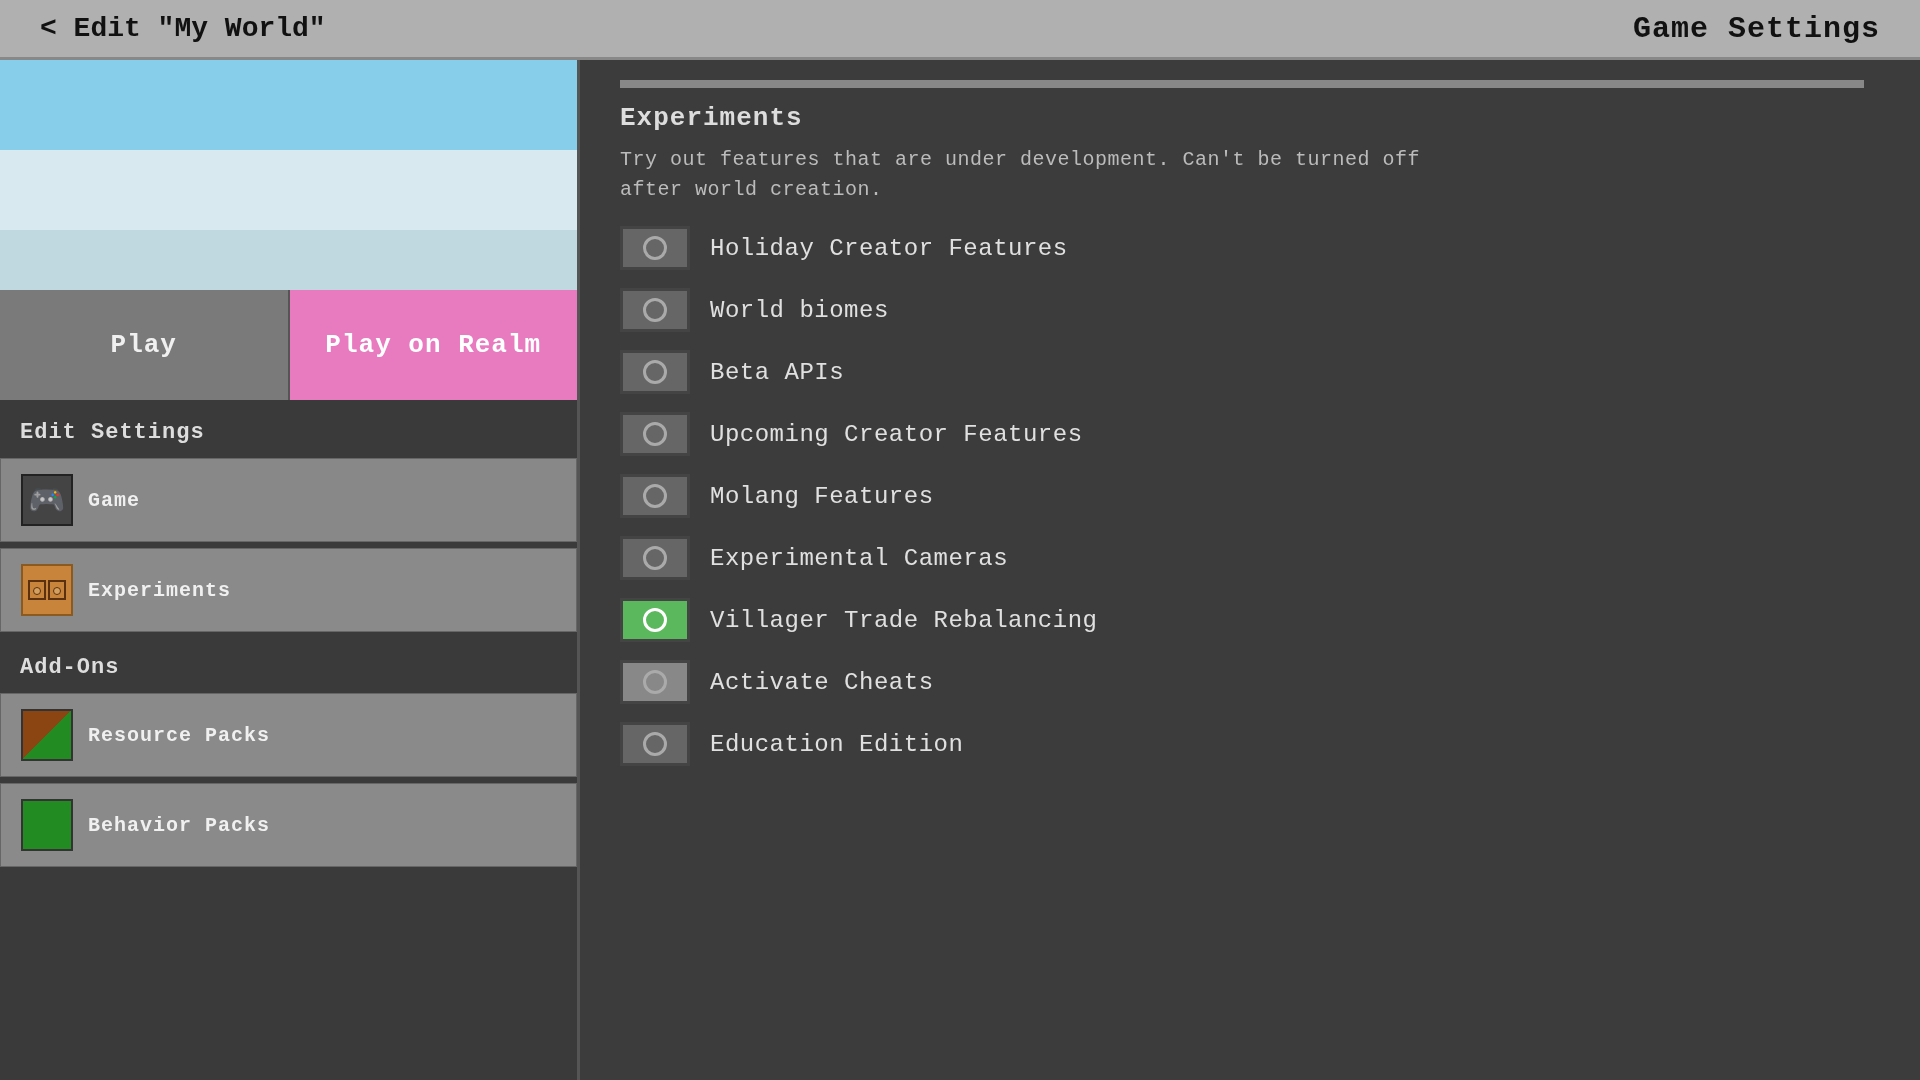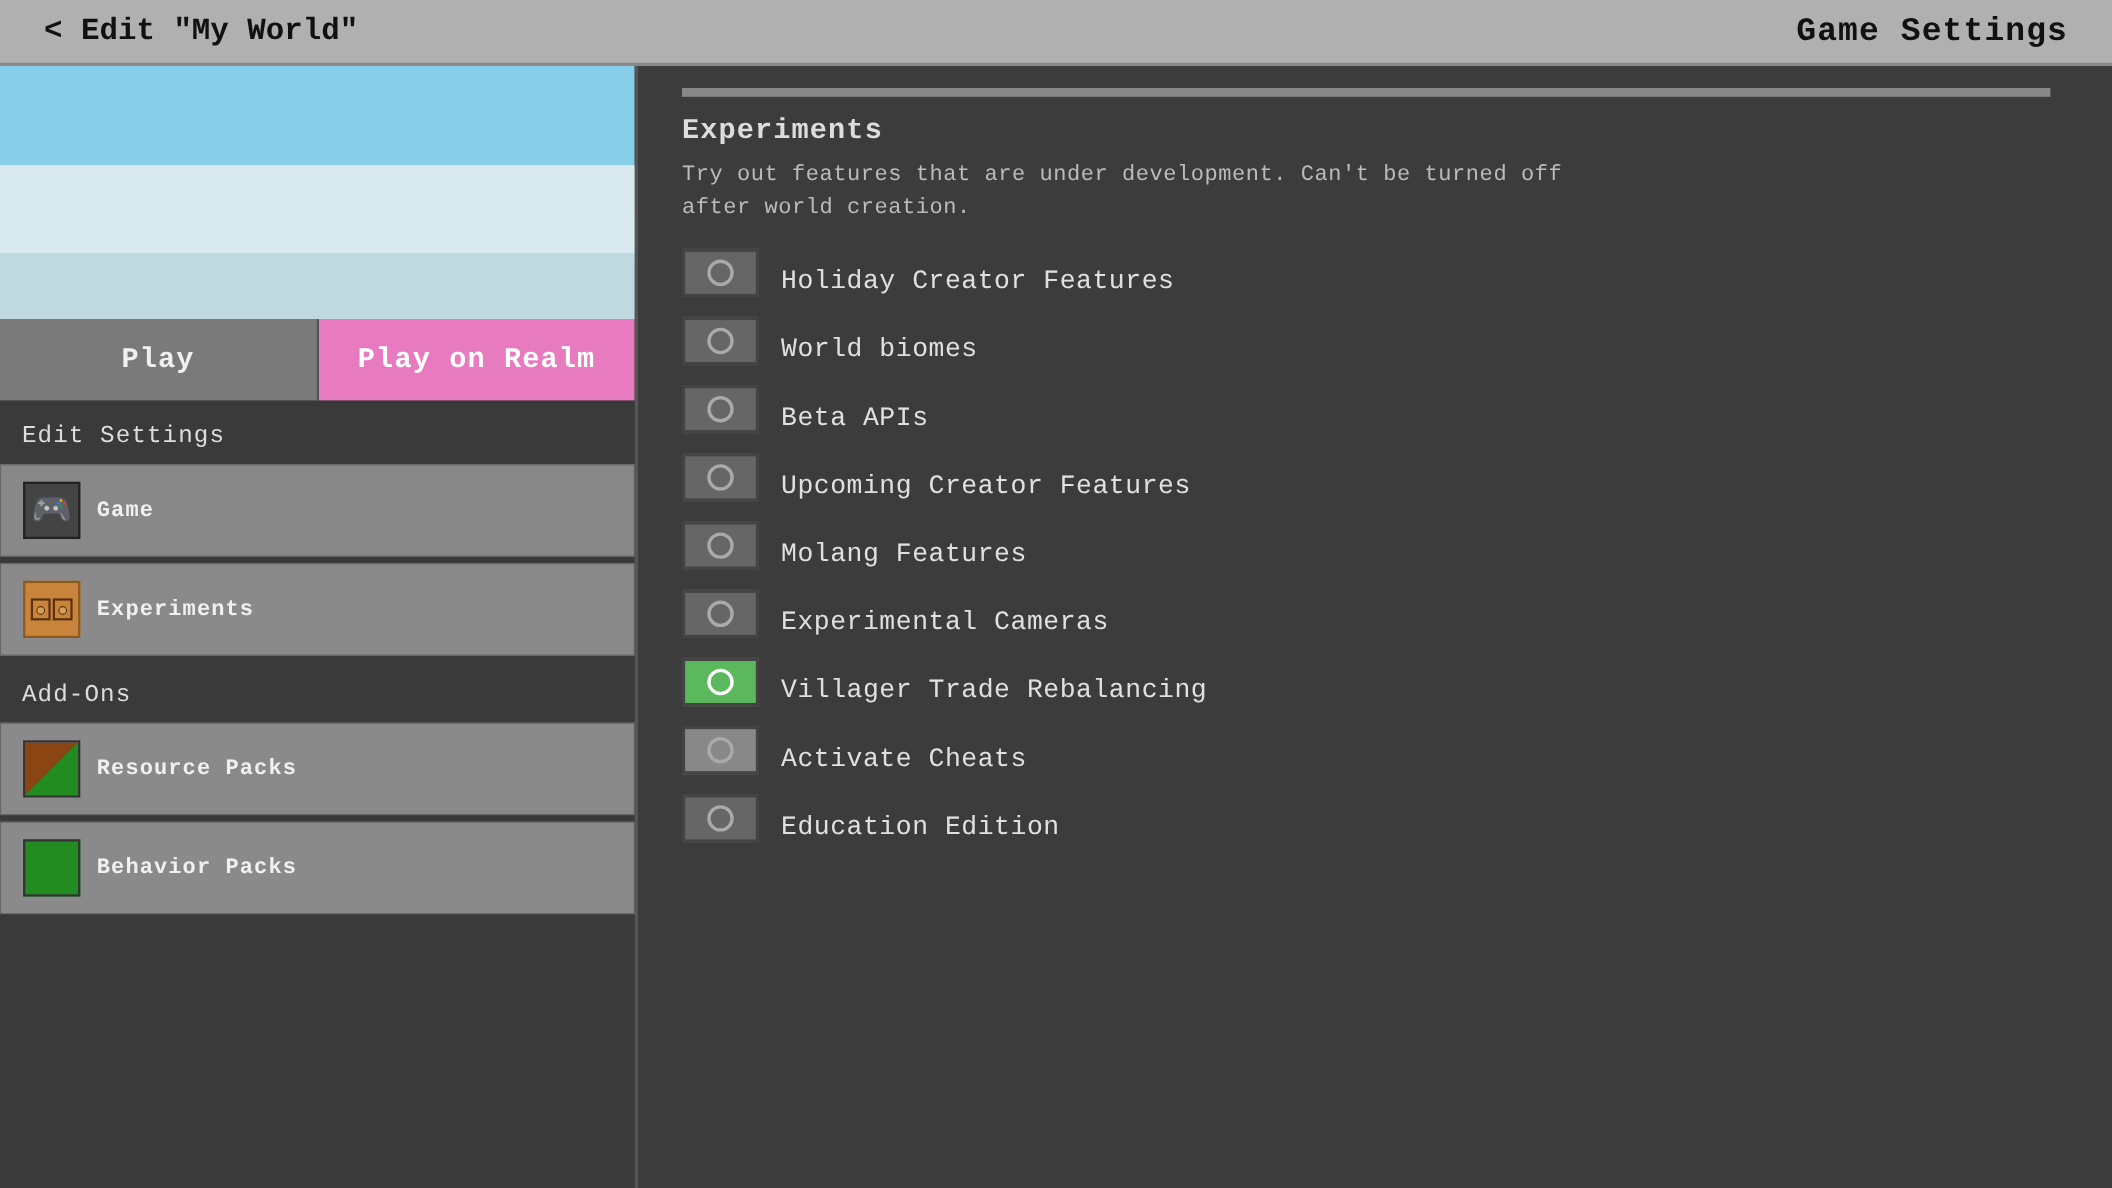--- a/index.html
+++ b/index.html
@@ -85,21 +85,21 @@
       left: 0;
       right: 0;
       height: 60px;
       background: #c0d8e0;
     }
 
     
     .play-buttons {
       display: flex;
       padding: 0;
-      height: 74px;
+      height: 110px;
     }
 
     .btn-play {
       flex: 1;
       background: #7a7a7a;
       color: #f0f0f0;
       border: none;
       font-size: 26px;
       font-family: 'Courier New', Courier, monospace;
       font-weight: bold;
@@ -117,21 +117,21 @@
       font-family: 'Courier New', Courier, monospace;
       font-weight: bold;
       cursor: pointer;
       letter-spacing: 1px;
     }
 
     
     .section-label {
       color: #ddd;
       font-size: 22px;
-      font-weight: normal;
+      font-weight: bold;
       padding: 20px 4px 10px 20px;
       letter-spacing: 1px;
     }
 
     .settings-item {
       display: flex;
       align-items: center;
       gap: 15px;
       padding: 15px 20px;
       background: #8a8a8a;
@@ -201,21 +201,21 @@
       color: #bbb;
       line-height: 1.5;
       margin-bottom: 21px;
       letter-spacing: 0.5px;
       max-width: 820px;
     }
 
     
     .toggle-item {
       display: flex;
-      align-items: flex-end;
+      align-items: center;
       gap: 20px;
       margin-bottom: 18px;
       cursor: pointer;
     }
 
     .toggle-switch {
       width: 70px;
       height: 44px;
       background: #5a5a5a;
       border: 3px solid #444;

